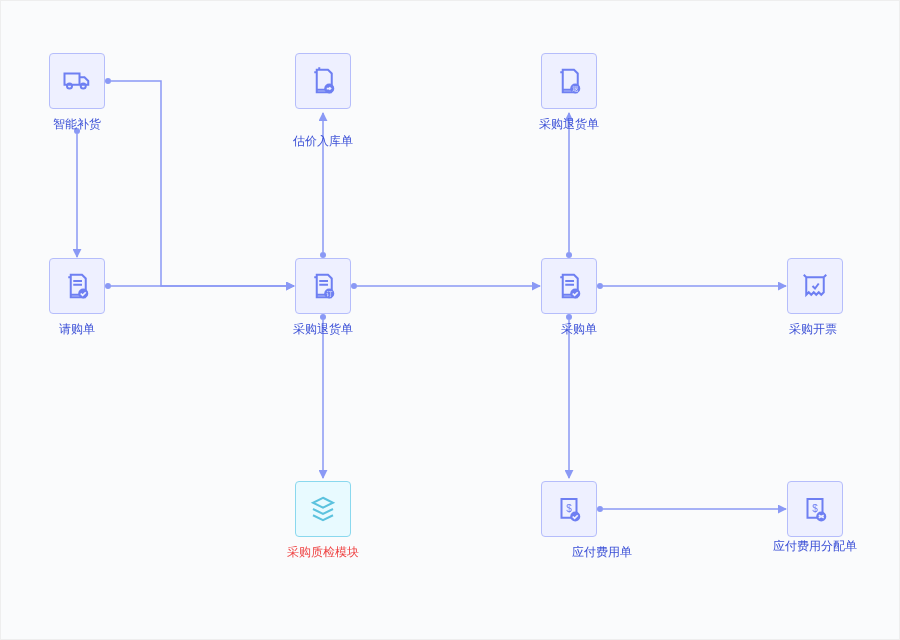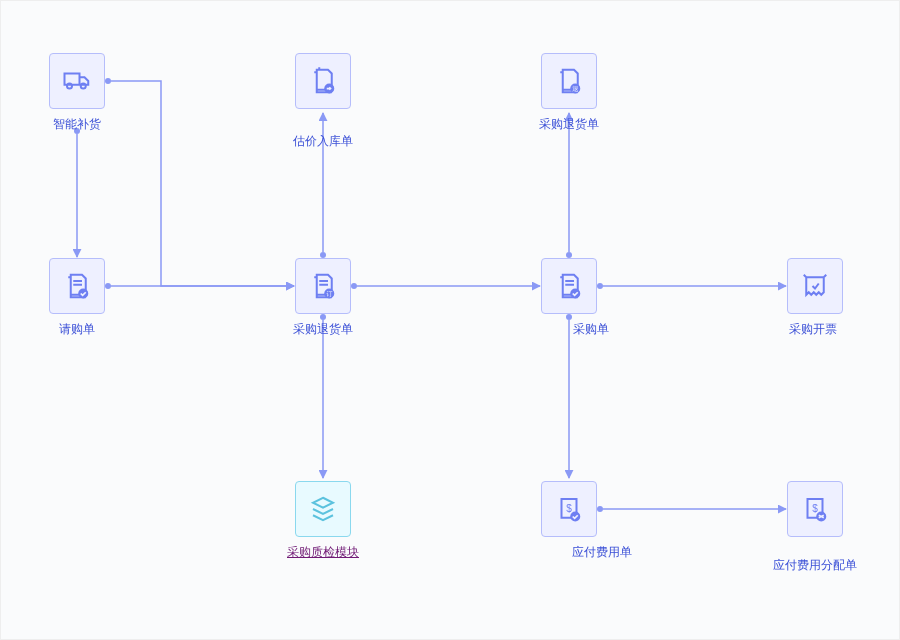--- a/index.html
+++ b/index.html
@@ -29,21 +29,21 @@
     border: 1px solid #8ad8ee;
   }
   .label {
     position: absolute;
     font-size: 12px;
     color: #3a4fd6;
     text-align: center;
     width: 120px;
     transform: translateX(-50%);
   }
-  .label.teal { color: #701a75; text-decoration: underline; }
+  .label.teal { color: #ef4444; }
   svg.connector {
     position: absolute;
     top: 0;
     left: 0;
     width: 900px;
     height: 640px;
     pointer-events: none;
   }
   .icon { width: 30px; height: 30px; }
 </style>
@@ -131,21 +131,21 @@
 </div>
 <div class="label" style="left:322px; top:320px;">采购退货单</div>
 
 <div class="node purple" style="left:540px; top:257px;">
   <svg class="icon" viewBox="0 0 24 24">
     <path fill="none" stroke="#6e7ff2" stroke-width="1.6" d="M7 3h9l3 3v13H7z M5 5h2v16h12 M9 8h7M9 11h7"></path>
     <circle cx="17" cy="18" r="4" fill="#6e7ff2"></circle>
       <path d="M15 18l1.5 1.5L19 17" stroke="#eef0ff" stroke-width="1.4" fill="none"></path>
   </svg>
 </div>
-<div class="label" style="left:548px; top:320px;text-align:right;">采购单</div>
+<div class="label" style="left:578px; top:320px;">采购单</div>
 
 <div class="node purple" style="left:786px; top:257px;">
   <svg class="icon" viewBox="0 0 24 24">
     <path fill="none" stroke="#6e7ff2" stroke-width="1.6" d="M5 5h14v12l-2 2-2-2-2 2-2-2-2 2-2-2-2 2zM5 5l-2-2M19 5l2-2"></path>
     <path d="M10 12l2 2 3-4" stroke="#6e7ff2" stroke-width="1.6" fill="none"></path>
   </svg>
 </div>
 <div class="label" style="left:812px; top:320px;">采购开票</div>
 
 <div class="node teal" style="left:294px; top:480px;">
@@ -166,13 +166,13 @@
 <div class="label" style="left:601px; top:543px;">应付费用单</div>
 
 <div class="node purple" style="left:786px; top:480px;">
   <svg class="icon" viewBox="0 0 24 24">
     <path fill="none" stroke="#6e7ff2" stroke-width="1.6" d="M6 4h12v15H6z"></path>
     <text x="12" y="14" font-size="8" text-anchor="middle" fill="#6e7ff2">$</text>
     <circle cx="17" cy="18" r="4" fill="#6e7ff2"></circle>
       <path d="M15 17l4 2M15 19l4-2" stroke="#eef0ff" stroke-width="1.2" fill="none"></path>
   </svg>
 </div>
-<div class="label" style="left:814px; top:556px;text-align:center;">应付费用分配单</div>
+<div class="label" style="left:814px; top:537px;text-align:center;">应付费用分配单</div>
 
 </body></html>

